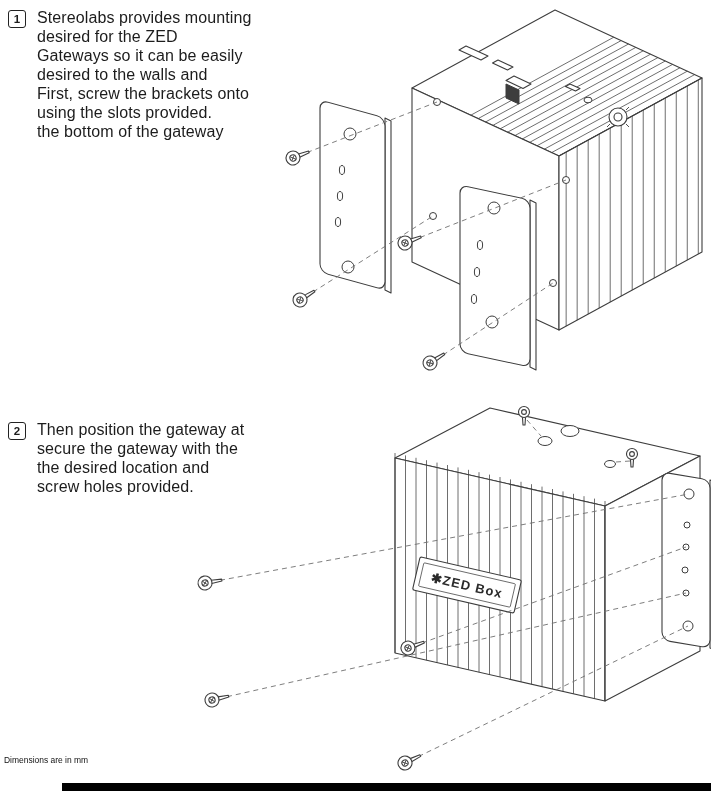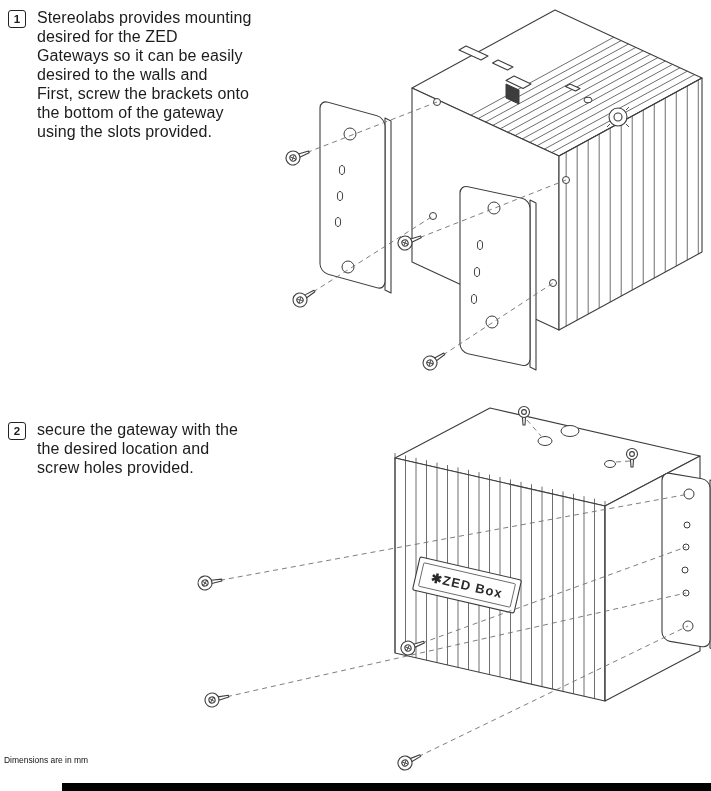--- a/index.html
+++ b/index.html
@@ -36,30 +36,31 @@
     <div class="badge">1</div>
     <div class="copy">
       <span class="para">
         <span class="tline" style="display:block">Stereolabs provides mounting</span>
         <span class="tline" style="display:block">desired for the ZED</span>
         <span class="tline" style="display:block">Gateways so it can be easily</span>
         <span class="tline" style="display:block">desired to the walls and</span>
       </span>
       <span class="para">
         <span class="tline" style="display:block">First, screw the brackets onto</span>
+        <span class="tline" style="display:block">using the slots provided.</span>
         <span class="tline" style="display:block">the bottom of the gateway</span>
-        <span class="tline" style="display:block">using the slots provided.</span>
       </span>
     </div>
   </section>
 
   <section class="step" style="left:8px;top:420px">
     <div class="badge">2</div>
     <div class="copy">
       <span class="para">
+        <span class="tline" style="display:block">Then position the gateway at</span>
         <span class="tline" style="display:block">secure the gateway with the</span>
         <span class="tline" style="display:block">the desired location and</span>
         <span class="tline" style="display:block">screw holes provided.</span>
       </span>
     </div>
   </section>
 
   <svg id="diagram-top" width="441" height="398" viewBox="0 0 441 398">
     <defs>
       <g id="screw-flat">

